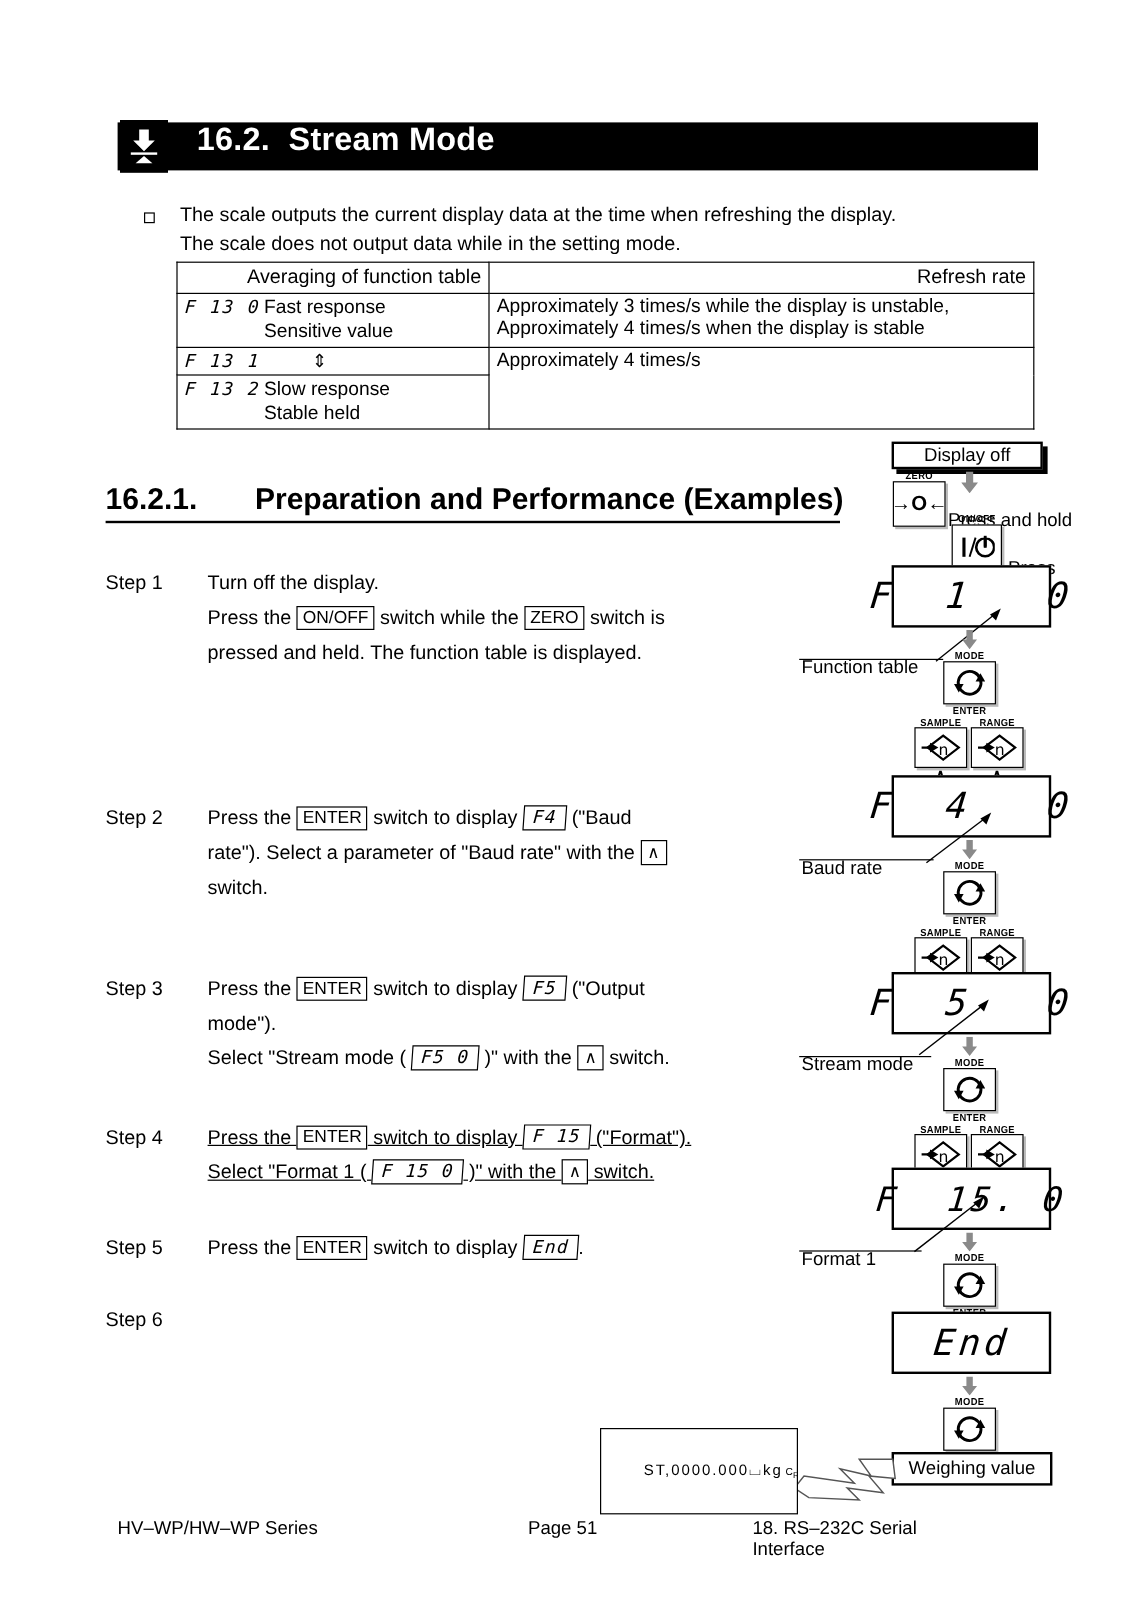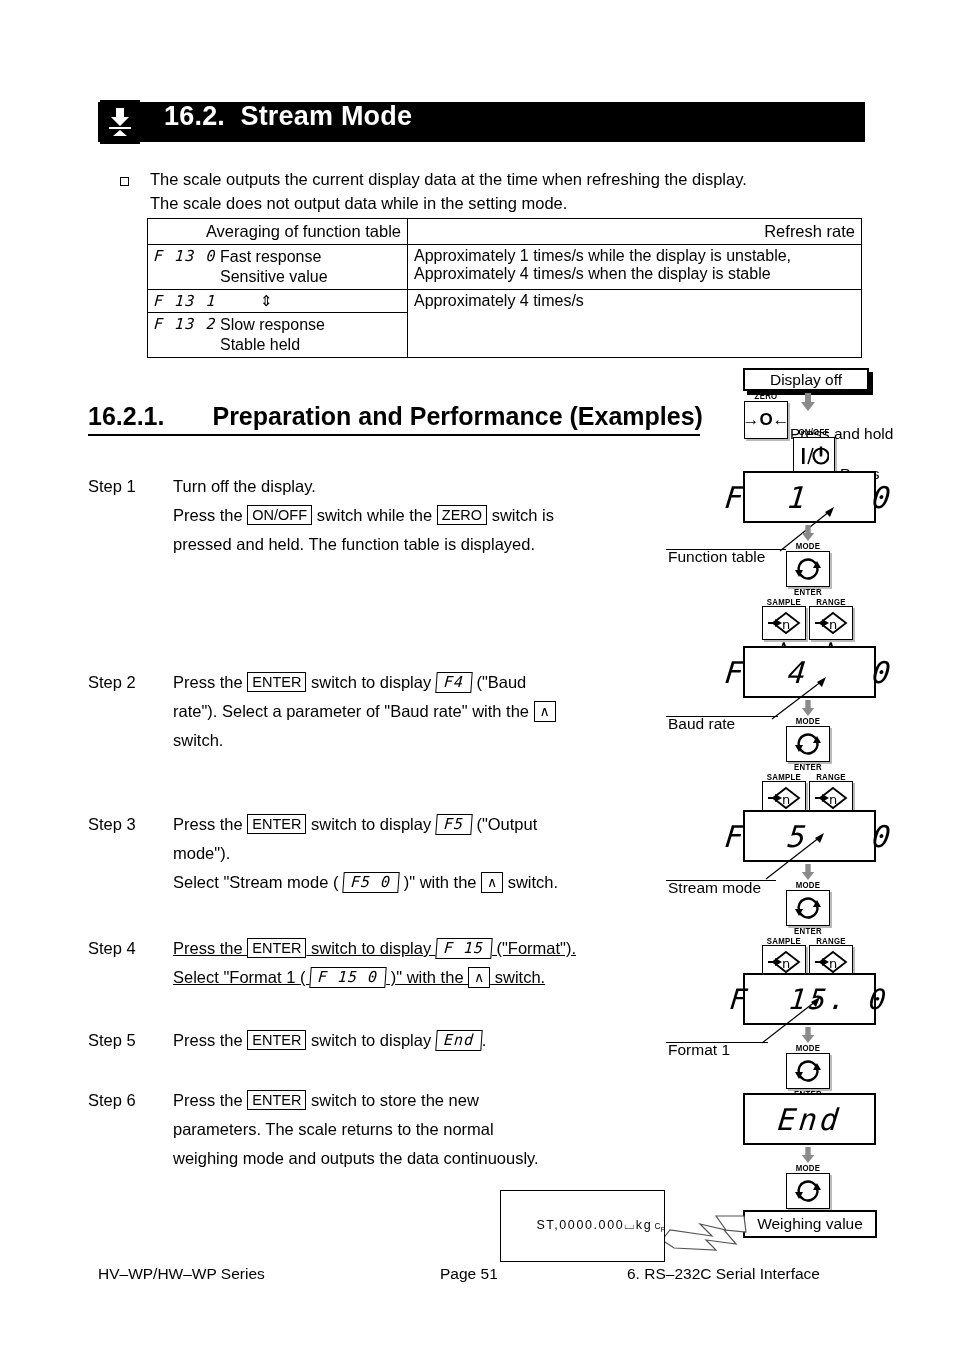--- a/index.html
+++ b/index.html
@@ -118,21 +118,21 @@
       <td class="col1">
         <div class="cellrow">
           <span class="lcdcode">F 13  0</span>
           <span class="lbl">
             <span>Fast response</span><br>
             <span>Sensitive value</span>
           </span>
         </div>
       </td>
       <td>
-        <span>Approximately 1 times/s while the display is unstable,</span><br>
+        <span>Approximately 3 times/s while the display is unstable,</span><br>
         <span>Approximately 4 times/s when the display is stable</span>
       </td>
     </tr>
     <tr>
       <td class="col1">
         <div class="cellrow">
           <span class="lcdcode">F 13  1</span>
           <span class="updown">⇕</span>
         </div>
       </td>
@@ -177,21 +177,20 @@
       <div class="step" style="left: 88px; top: 934px; width: 540px; text-decoration: underline;">
         <span class="sn">Step  4</span>
         <span class="sb"><span>Press the </span><span class="key">ENTER</span><span> switch to display </span><span class="keylcd">F 15</span><span> ("Format").</span><br><span>Select "Format 1 ( </span><span class="keylcd">F 15  0</span><span> )" with the </span><span class="keyup">∧</span><span> switch.</span></span>
       </div>
       <div class="step" style="left: 88px; top: 1026px; width: 540px;">
         <span class="sn">Step  5</span>
         <span class="sb"><span>Press the </span><span class="key">ENTER</span><span> switch to display </span><span class="keylcd">End</span><span>.</span></span>
       </div>
       <div class="step" style="left: 88px; top: 1086px; width: 540px;">
         <span class="sn">Step  6</span>
-        <span class="sb"><span>Press the </span><span class="key">ENTER</span><span> switch to store the new</span><br><span>parameters. The scale returns to the normal</span><br><span>weighing mode and outputs the data continuously.</span></span>
       </div>
     </div>
 
   <div class="diag">
 
     <div class="dbox shadow" style="left:83px;top:3px;width:126px;height:23px;">
       <span>Display off</span>
     </div>
     <svg class="arrowdn" style="left:141px;top:28px;" height="18" viewBox="0 0 14 18">
       <polygon points="4,0 10,0 10,9 14,9 7,18 0,9 4,9" fill="#8a8a8a"></polygon>
@@ -404,15 +403,15 @@
 
   <div class="serial">
     <div class="serline">
       <span>ST,0000.000⌴kg</span><span class="crlf"> C<sub>R</sub> L</span>
     </div>
 
   </div>
 
   <div style="position:absolute;left:98px;top:1265px;font-size:15.5px;">HV–WP/HW–WP Series</div>
   <div style="position:absolute;left:440px;top:1265px;font-size:15.5px;">Page 51</div>
-  <div style="position:absolute;left:627px;top:1265px;font-size:15.5px;">6. RS–232C Serial Interface</div>
+  <div style="position:absolute;left:627px;top:1265px;font-size:15.5px;">18. RS–232C Serial Interface</div>
 
 </div>
 
 </body></html>

